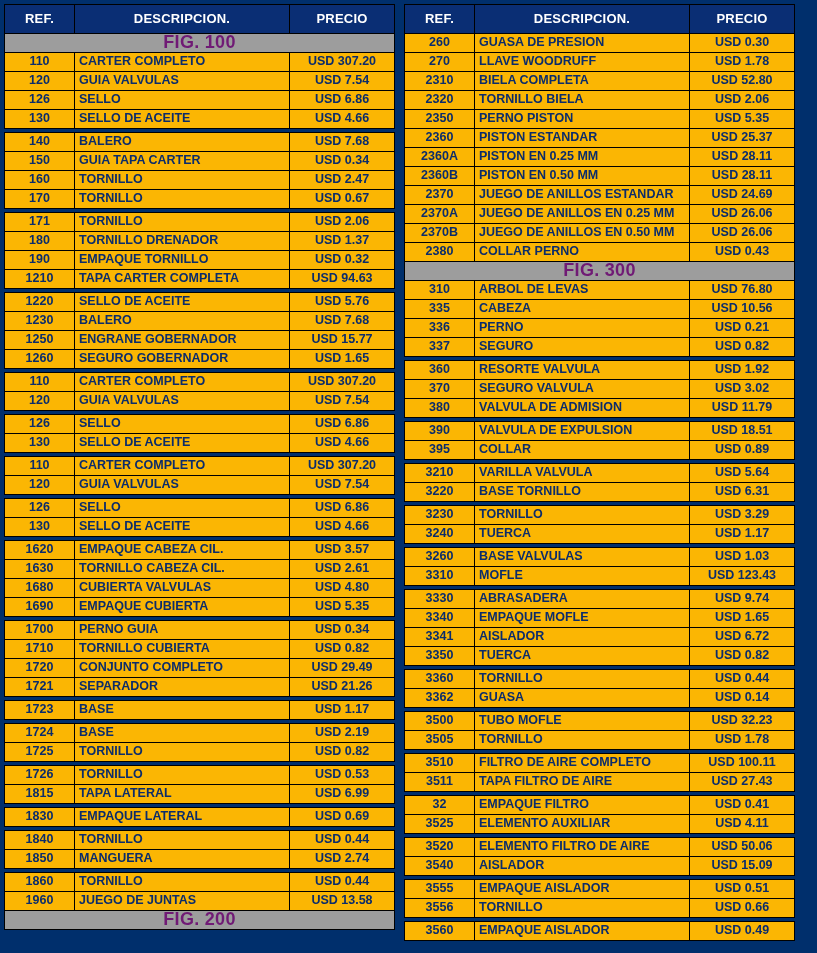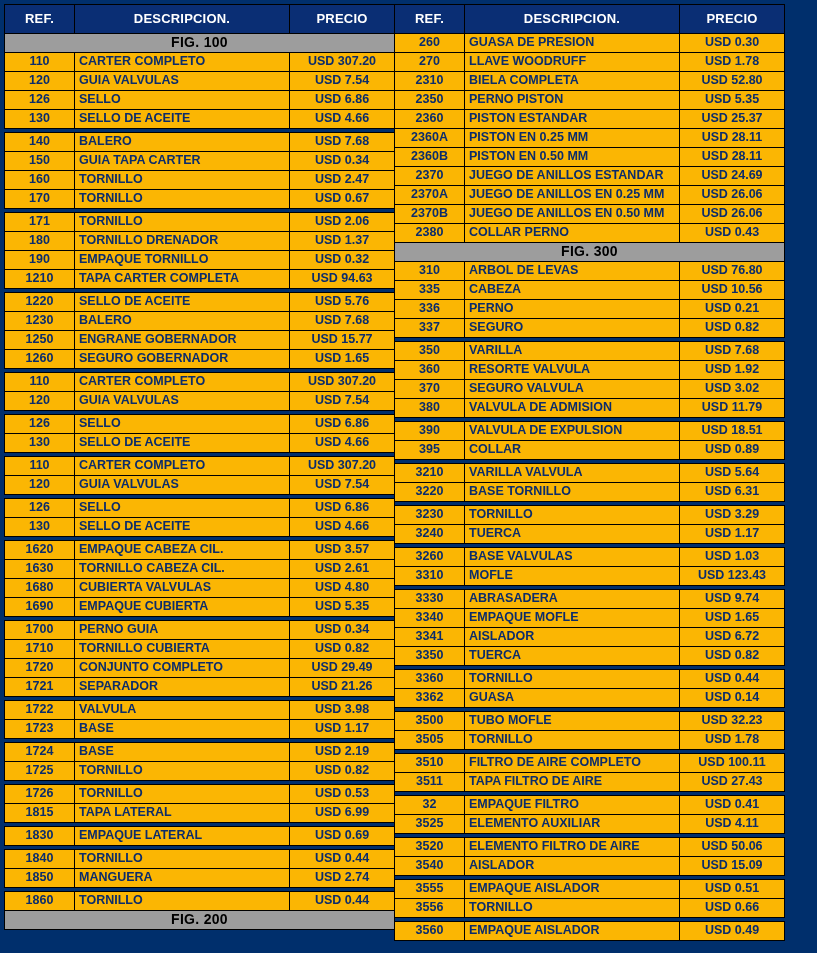--- a/index.html
+++ b/index.html
@@ -8,20 +8,21 @@
     background: #002f6c;
     font-family: "Liberation Sans", sans-serif;
   }
   .page {
     width: 817px;
     height: 953px;
     background: #002f6c;
     position: relative;
     padding: 4px 4px 0 4px;
     display: flex;
+    gap: 10px;
   }
   .col {
     width: 390px;
     flex: 0 0 390px;
   }
   table.price {
     width: 100%;
     border-collapse: collapse;
     table-layout: fixed;
   }
@@ -50,23 +51,23 @@
     line-height: 15px;
     white-space: nowrap;
     overflow: hidden;
   }
   td.ref { text-align: center; }
   td.desc { text-align: left; }
   td.price { text-align: center; }
   tr.section td {
     background: #9aa0a6;
     background: #9d9d9d;
-    color: #000000;
+    color: #701a75;
     text-align: center;
-    font-size: 14px;
+    font-size: 18px;
     font-weight: bold;
     letter-spacing: .3px;
     height: 19px;
   }
   tr.gap td {
     background: #002f6c;
     border: none;
     height: 4px;
     padding: 0;
   }
@@ -278,25 +279,20 @@
           </tr>
           <tr>
             <td class="ref">1721</td>
             <td class="desc">SEPARADOR</td>
             <td class="price">USD 21.26</td>
           </tr>
           <tr class="gap">
             <td colspan="3"></td>
           </tr>
           <tr>
-            <td class="ref">1722</td>
-            <td class="desc">VALVULA</td>
-            <td class="price">USD 3.98</td>
-          </tr>
-          <tr>
             <td class="ref">1723</td>
             <td class="desc">BASE</td>
             <td class="price">USD 1.17</td>
           </tr>
           <tr class="gap">
             <td colspan="3"></td>
           </tr>
           <tr>
             <td class="ref">1724</td>
             <td class="desc">BASE</td>
@@ -341,20 +337,25 @@
             <td class="desc">MANGUERA</td>
             <td class="price">USD 2.74</td>
           </tr>
           <tr class="gap">
             <td colspan="3"></td>
           </tr>
           <tr>
             <td class="ref">1860</td>
             <td class="desc">TORNILLO</td>
             <td class="price">USD 0.44</td>
+          </tr>
+          <tr>
+            <td class="ref">1960</td>
+            <td class="desc">JUEGO DE JUNTAS</td>
+            <td class="price">USD 13.58</td>
           </tr>
           <tr class="section">
             <td colspan="3">FIG. 200</td>
           </tr>
         </tbody>
     </table>
   </div>
 
   <div class="col">
     <table class="price">
@@ -380,20 +381,25 @@
             <td class="ref">270</td>
             <td class="desc">LLAVE WOODRUFF</td>
             <td class="price">USD 1.78</td>
           </tr>
           <tr>
             <td class="ref">2310</td>
             <td class="desc">BIELA COMPLETA</td>
             <td class="price">USD 52.80</td>
           </tr>
           <tr>
+            <td class="ref">2320</td>
+            <td class="desc">TORNILLO BIELA</td>
+            <td class="price">USD 2.06</td>
+          </tr>
+          <tr>
             <td class="ref">2350</td>
             <td class="desc">PERNO PISTON</td>
             <td class="price">USD 5.35</td>
           </tr>
           <tr>
             <td class="ref">2360</td>
             <td class="desc">PISTON ESTANDAR</td>
             <td class="price">USD 25.37</td>
           </tr>
           <tr>
@@ -444,25 +450,20 @@
             <td class="desc">PERNO</td>
             <td class="price">USD 0.21</td>
           </tr>
           <tr>
             <td class="ref">337</td>
             <td class="desc">SEGURO</td>
             <td class="price">USD 0.82</td>
           </tr>
           <tr class="gap">
             <td colspan="3"></td>
-          </tr>
-          <tr>
-            <td class="ref">350</td>
-            <td class="desc">VARILLA</td>
-            <td class="price">USD 7.68</td>
           </tr>
           <tr>
             <td class="ref">360</td>
             <td class="desc">RESORTE VALVULA</td>
             <td class="price">USD 1.92</td>
           </tr>
           <tr>
             <td class="ref">370</td>
             <td class="desc">SEGURO VALVULA</td>
             <td class="price">USD 3.02</td>

